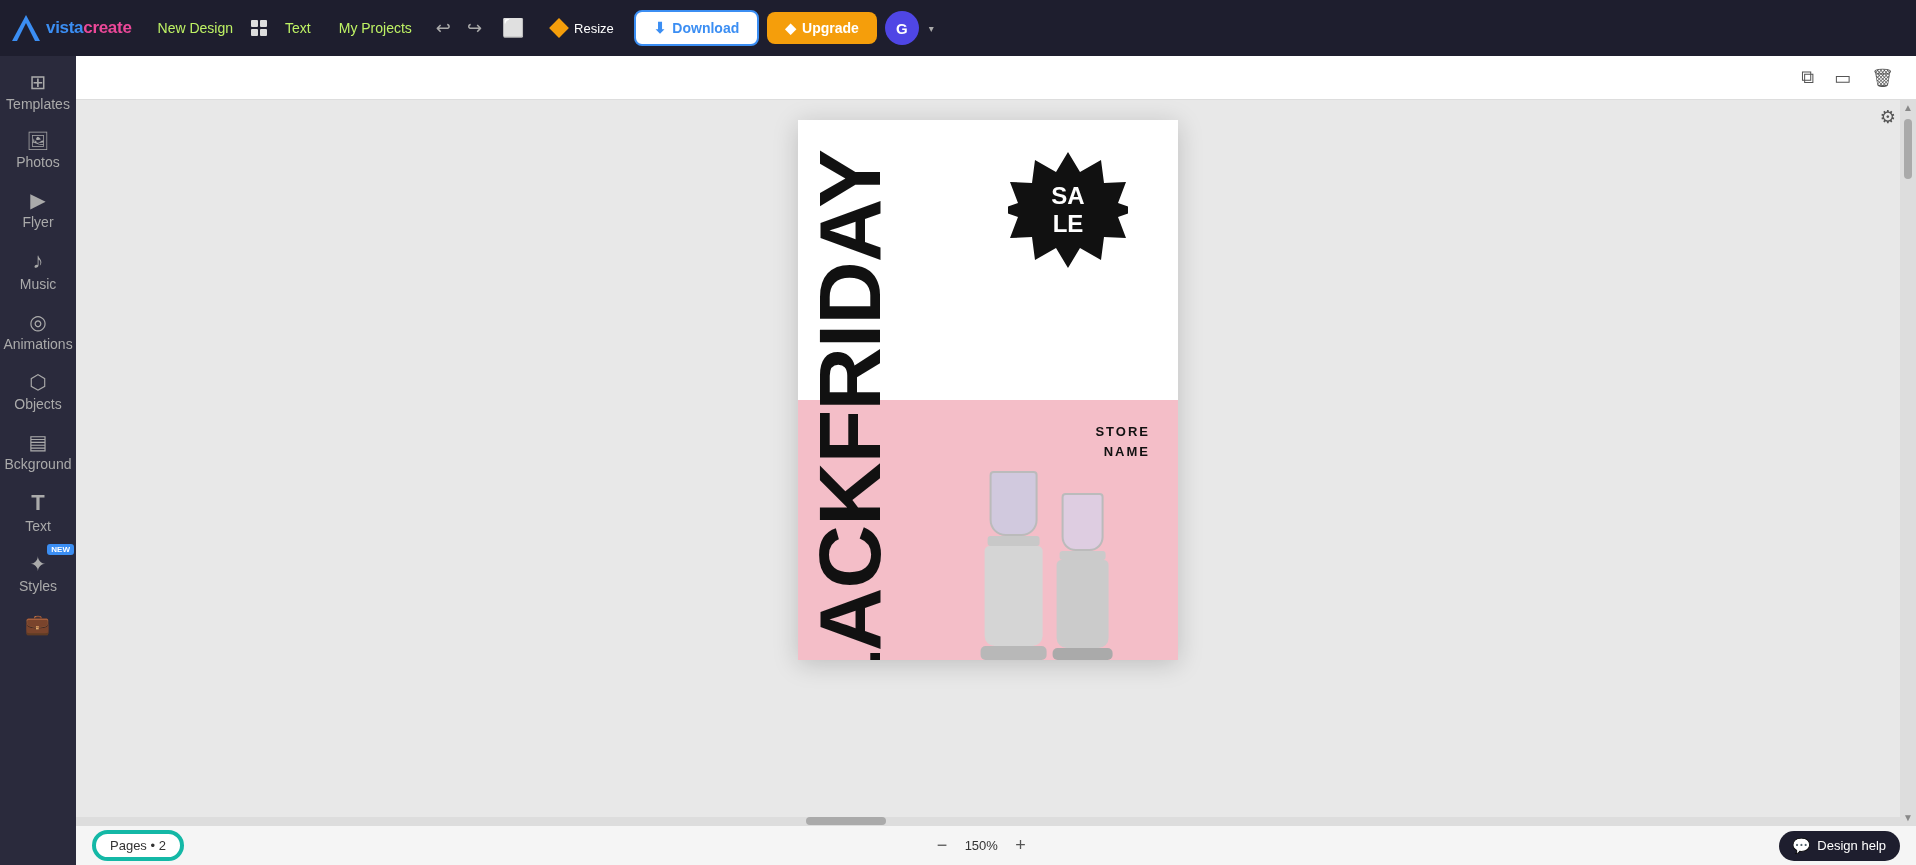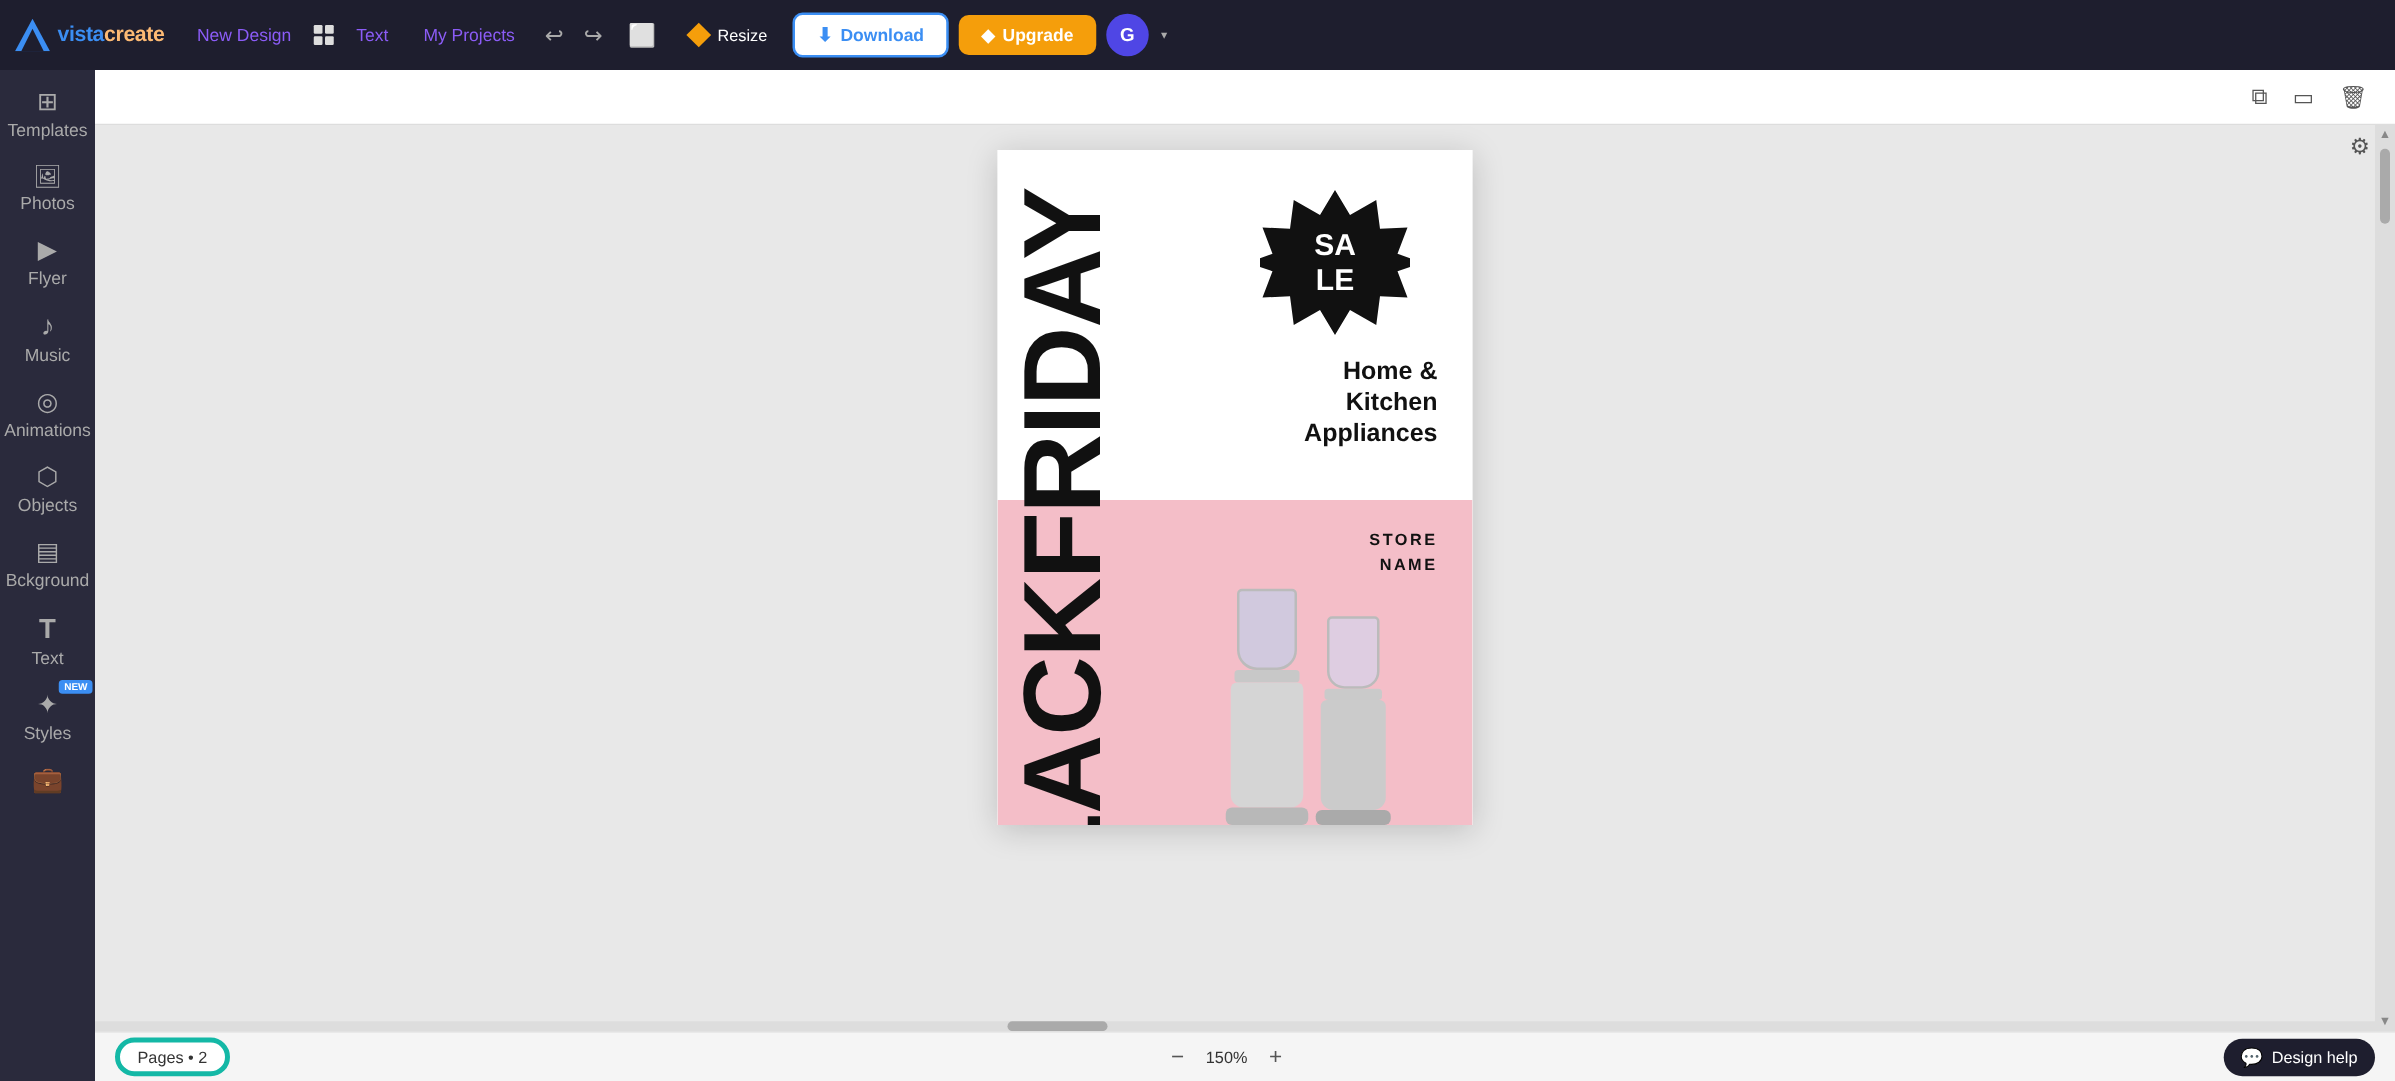--- a/index.html
+++ b/index.html
@@ -7,21 +7,21 @@
 
     
     .topnav {
       display: flex; align-items: center; height: 56px;
       background: #1e1e2e; color: #fff; padding: 0 12px; gap: 8px;
       position: fixed; top: 0; left: 0; right: 0; z-index: 100;
     }
     .logo { display: flex; align-items: center; gap: 6px; margin-right: 8px; }
     .logo-text { font-size: 17px; font-weight: 600; color: #fff; letter-spacing: -0.3px; }
     .logo-text span { color: #3b8ef3; }
-    .nav-btn { background: none; border: none; color: #8b5cf6; font-size: 14px; cursor: pointer; padding: 6px 10px; border-radius: 5px; }
+    .nav-btn { background: none; border: none; color: #bef264; font-size: 14px; cursor: pointer; padding: 6px 10px; border-radius: 5px; }
     .nav-grid-icon { display: grid; grid-template-columns: 1fr 1fr; gap: 2px; width: 16px; height: 16px; margin-right: 4px; }
     .nav-grid-icon span { background: #ddd; border-radius: 1px; }
     .undo-redo { display: flex; gap: 4px; }
     .undo-redo button { background: none; border: none; color: #aaa; cursor: pointer; font-size: 18px; padding: 4px 6px; }
     .center-info { flex: 1; display: flex; justify-content: center; align-items: center; gap: 8px; }
     .flyer-label { color: #ccc; font-size: 13px; }
     .green-dot { width: 10px; height: 10px; background: #4caf50; border-radius: 50%; }
     .nav-right { display: flex; align-items: center; gap: 8px; }
     .icon-btn { background: none; border: none; color: #ddd; cursor: pointer; width: 36px; height: 36px; display: flex; align-items: center; justify-content: center; border-radius: 6px; font-size: 18px; }
     .resize-btn { background: none; border: none; color: #fff; cursor: pointer; display: flex; align-items: center; gap: 6px; font-size: 13px; padding: 6px 12px; border-radius: 6px; }
@@ -137,21 +137,21 @@
 </head>
 <body>
 
 <nav class="topnav">
   <div class="logo">
     <svg width="28" height="26" viewBox="0 0 28 26">
       <polygon points="0,26 14,0 28,26" fill="#3b8ef3"></polygon>
       <polygon points="5,26 14,8 23,26" fill="#1e1e2e"></polygon>
     </svg>
     <span class="logo-text">
-      <span>vista</span><span style="color:#fdba74">create</span>
+      <span>vista</span><span style="color:#ec4899">create</span>
     </span>
   </div>
 
   <button class="nav-btn">New Design</button>
 
   <div style="display:flex;align-items:center;gap:4px;">
     <div class="nav-grid-icon">
       <span></span>
         <span></span>
         <span></span>
@@ -254,25 +254,20 @@
       </div>
 
       <div class="sale-badge">
         <svg width="120" height="120" viewBox="0 0 120 120">
           <polygon points="60,2 72,22 93,10 96,33 118,32 110,53 130,60 110,67 118,88 96,87 93,110 72,98 60,118 48,98 27,110 24,87 2,88 10,67 -10,60 10,53 2,32 24,33 27,10 48,22" fill="#111"></polygon>
           <text x="60" y="54" text-anchor="middle" fill="#fff" font-family="Arial Black,sans-serif" font-weight="900" font-size="24">SA</text>
           <text x="60" y="82" text-anchor="middle" fill="#fff" font-family="Arial Black,sans-serif" font-weight="900" font-size="24">LE</text>
         </svg>
       </div>
 
-      <div style="position:absolute;right:28px;top:165px;z-index:2;text-align:right;">
-        <div style="font-family:'Arial Black',sans-serif;font-weight:900;font-size:20px;color:#111;line-height:1.25;">
-          Home &amp;<br>Kitchen<br>Appliances
-        </div>
-      </div>
 
       <div style="position:absolute;right:28px;top:290px;z-index:2;text-align:right;margin-top:12px;">
         <div style="font-family:'Arial Black',sans-serif;font-weight:900;font-size:13px;color:#111;letter-spacing:2px;line-height:1.5;">
           STORE<br>NAME
         </div>
       </div>
 
       <div style="position:absolute;bottom:0;left:55%;transform:translateX(-20%);z-index:1;display:flex;align-items:flex-end;gap:6px;">
 
         <div style="display:flex;flex-direction:column;align-items:center;">

